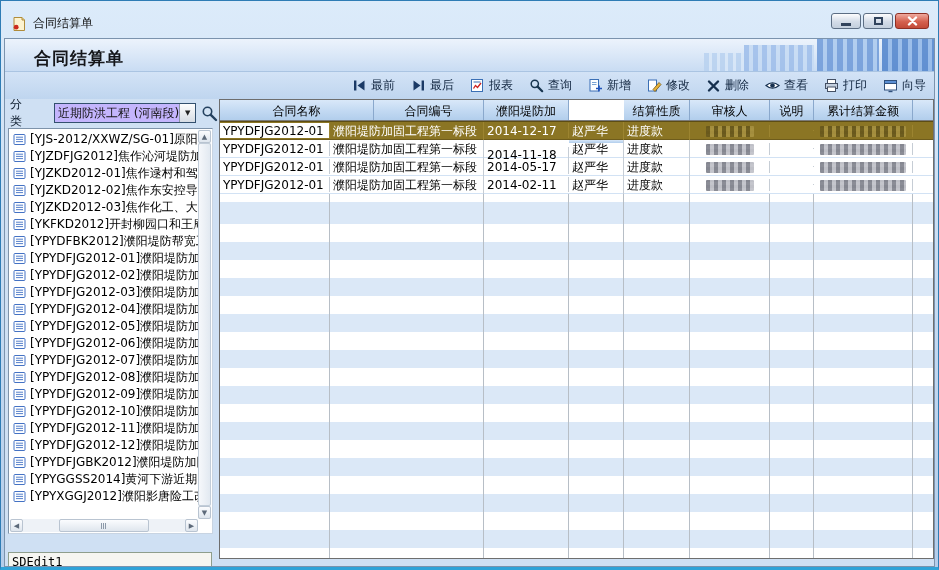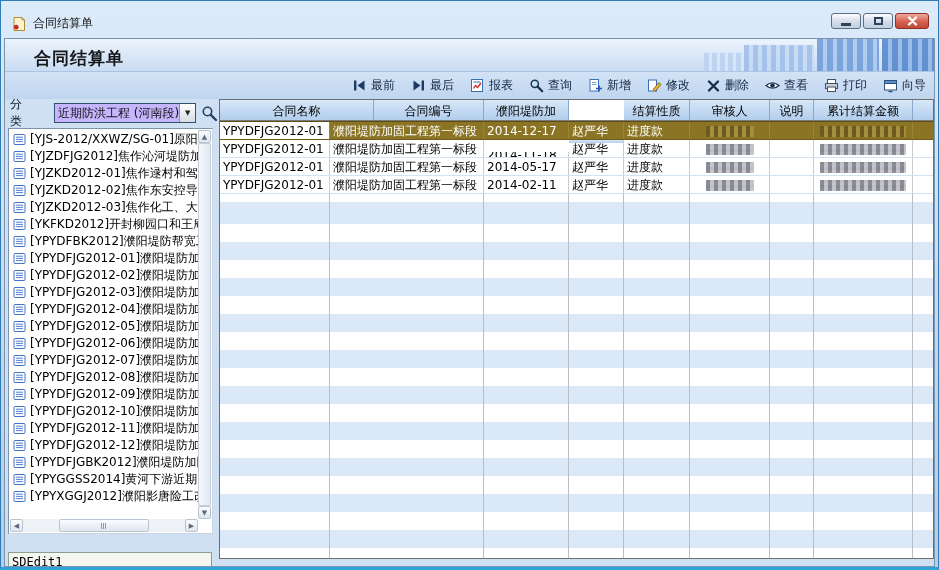--- a/index.html
+++ b/index.html
@@ -77,21 +77,21 @@
 
   .splitter { width:6px; flex:0 0 auto; }
 
   
   .grid { flex:1; display:flex; flex-direction:column; border:1px solid #6e6e6e; background:#fff; overflow:hidden; }
   .grid-header { height:21px; flex:0 0 auto; display:flex; border-bottom:1px solid #7a7a7a; }
   .hcell { background:linear-gradient(#d9e8f9,#c2d9f2 55%,#b2ceec); border-right:1px solid #8aa8cc;
     font-size:12px; color:#000; text-align:center; padding-top:3px; overflow:hidden; white-space:nowrap; flex:0 0 auto; }
   .hcell.extra { flex:1; border-right:none; }
 
-  .grow { height:18px; display:flex; flex:0 0 auto; border-bottom:1px solid #d2e2f4; }
+  .grow { height:18px; display:flex; flex:0 0 auto; border-bottom:1px solid #d2e2f4;align-items:center; }
   .gcell { font-size:12px; color:#000; padding:1px 3px 0 3px; border-right:1px solid #c6cdd5;
     white-space:nowrap; overflow:hidden; flex:0 0 auto; display:flex; align-items:center; }
   .gcell.extra { flex:1; border-right:none; }
   .grow.selected { background:#8b7524; border-top:1px solid #5d4d14; border-bottom-color:#6e5c1c; height:19px; }
   .grow.selected .gcell { color:#fff; border-right-color:#9c8430; }
   .grow.selected .gcell.focus-cell { background:#fff; color:#000; }
 
   .redact { height:11px; width:48px; margin:0 auto; border-radius:1px; filter:blur(.6px);
     background:repeating-linear-gradient(90deg, rgba(128,130,140,.85) 0 4px, rgba(196,197,204,.85) 4px 8px),
                repeating-linear-gradient(0deg,#c9c9cf 0 3px,#a2a3ac 3px 6px); }

